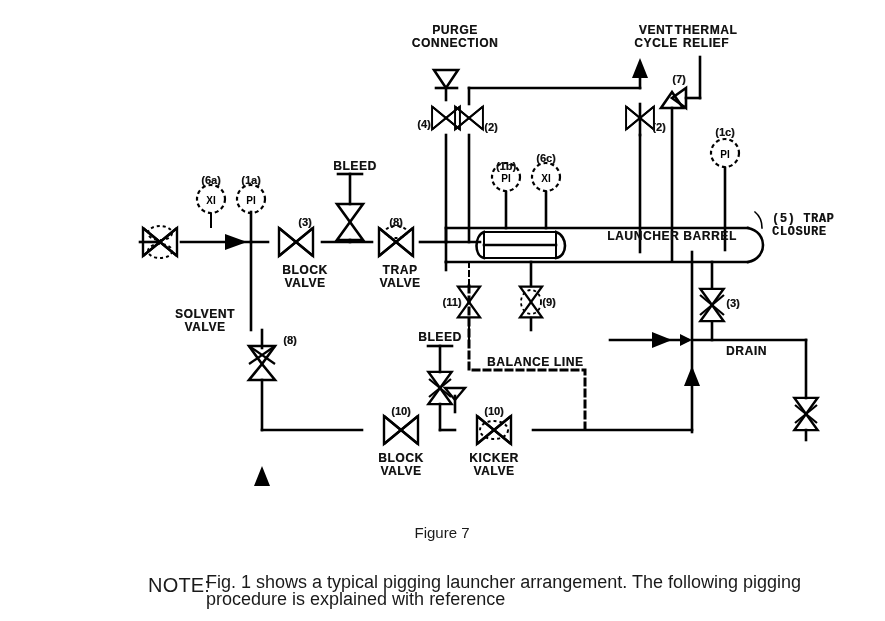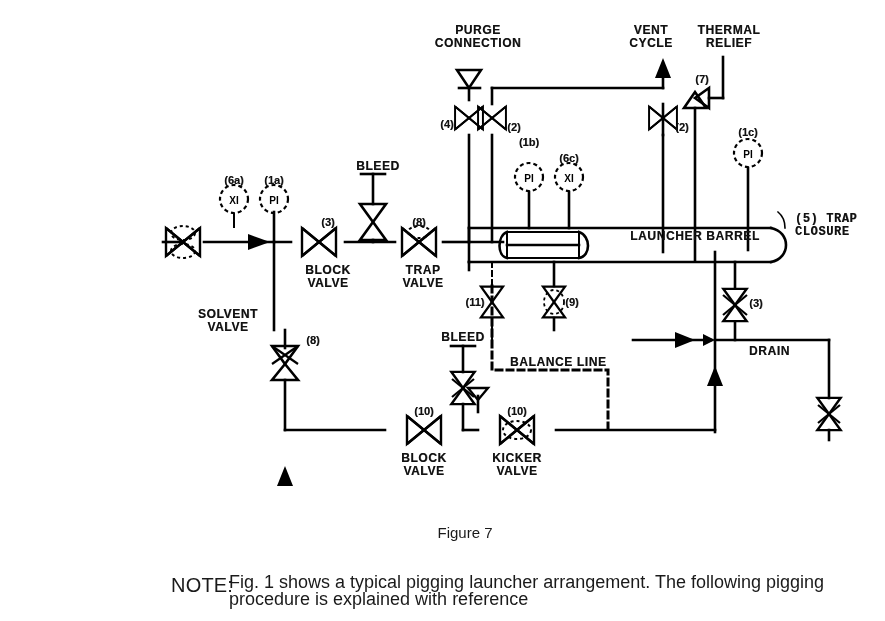--- a/index.html
+++ b/index.html
@@ -14,21 +14,20 @@
     font-family: "Liberation Sans", sans-serif;
     color: #000000;
     overflow: hidden;
   }
   #diagram-root {
     position: absolute;
     left: 0;
     top: 0;
     width: 787px;
     height: 621px;
-    margin-left: 23px;
   }
   svg.pid {
     position: absolute;
     left: 0;
     top: 0;
     width: 885px;
     height: 621px;
   }
   
   .lbl {
@@ -334,21 +333,21 @@
     <g stroke="#000" stroke-width="2">
       <line x1="211" y1="213" x2="211" y2="228"></line>
       <line x1="506" y1="191" x2="506" y2="228"></line>
       <line x1="546" y1="191" x2="546" y2="228"></line>
       <line x1="725" y1="167" x2="725" y2="250"></line>
     </g>
   </svg>
 
   <div class="lbl center" style="left:455px; top:24px;">PURGE
 CONNECTION</div>
-  <div class="lbl center" style="left:628px; top:24px;">VENT
+  <div class="lbl center" style="left:656px; top:24px;">VENT
 CYCLE</div>
   <div class="lbl center" style="left:706px; top:24px;">THERMAL
 RELIEF</div>
   <div class="lbl center" style="left:355px; top:160px;">BLEED</div>
   <div class="lbl" style="left:772px; top:213px;font-family:Liberation Mono, monospace;">(5) TRAP
 CLOSURE</div>
   <div class="lbl center" style="left:672px; top:230px;">LAUNCHER BARREL</div>
   <div class="lbl center" style="left:305px; top:264px;">BLOCK
 VALVE</div>
   <div class="lbl center" style="left:400px; top:264px;">TRAP
@@ -363,21 +362,21 @@
   <div class="lbl center" style="left:494px; top:452px;">KICKER
 VALVE</div>
 
   <div class="tagnum" style="left:424px; top:118px;">(4)</div>
   <div class="tagnum" style="left:491px; top:121px;">(2)</div>
   <div class="tagnum" style="left:659px; top:121px;">(2)</div>
   <div class="tagnum" style="left:679px; top:73px;">(7)</div>
   <div class="tagnum" style="left:725px; top:126px;">(1c)</div>
   <div class="tagnum" style="left:211px; top:174px;">(6a)</div>
   <div class="tagnum" style="left:251px; top:174px;">(1a)</div>
-  <div class="tagnum" style="left:506px; top:136px;">(1b)</div>
+  <div class="tagnum" style="left:506px; top:160px;">(1b)</div>
   <div class="tagnum" style="left:546px; top:152px;">(6c)</div>
   <div class="tagnum" style="left:305px; top:216px;">(3)</div>
   <div class="tagnum" style="left:396px; top:216px;">(8)</div>
   <div class="tagnum" style="left:452px; top:296px;">(11)</div>
   <div class="tagnum" style="left:549px; top:296px;">(9)</div>
   <div class="tagnum" style="left:733px; top:297px;">(3)</div>
   <div class="tagnum" style="left:290px; top:334px;">(8)</div>
   <div class="tagnum" style="left:401px; top:405px;">(10)</div>
   <div class="tagnum" style="left:494px; top:405px;">(10)</div>
 

